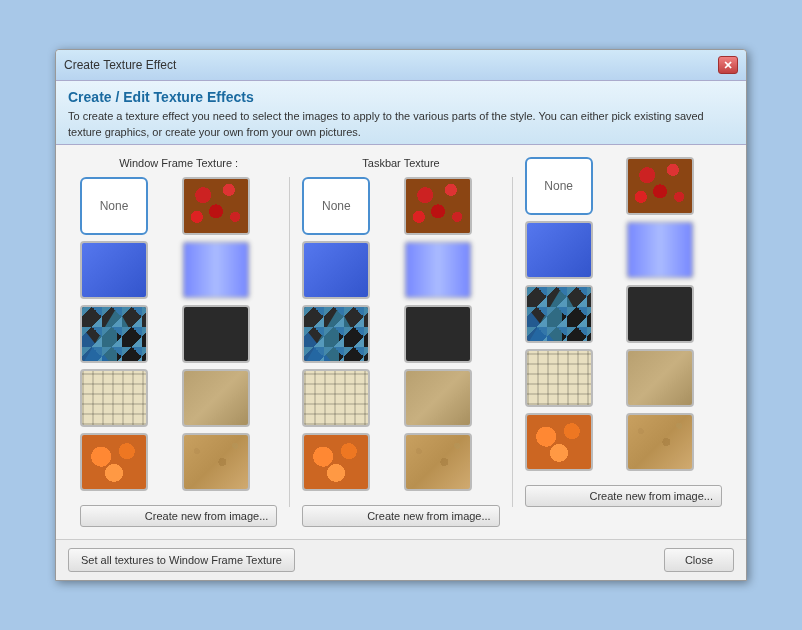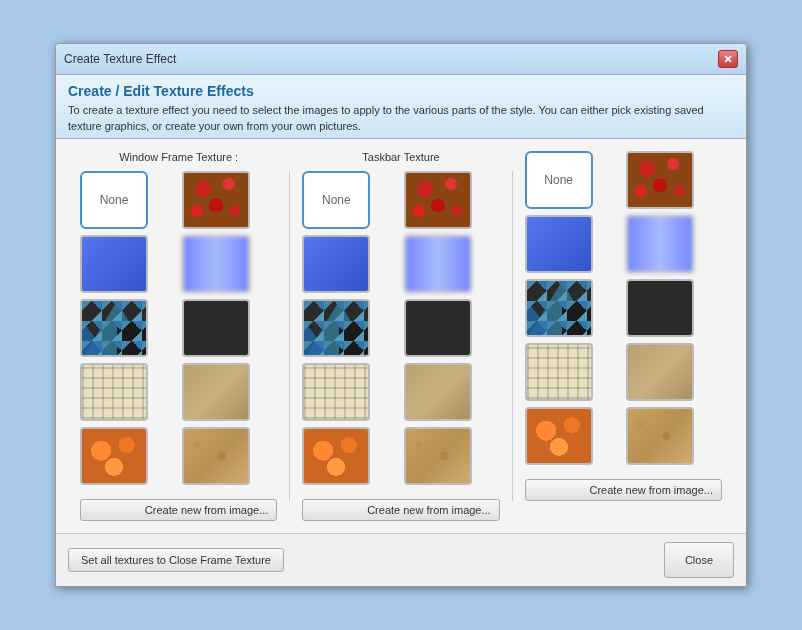--- a/index.html
+++ b/index.html
@@ -212,21 +212,21 @@
     .set-all-btn {
       padding: 5px 12px;
       background: linear-gradient(to bottom, #f8f8f8, #e0e0e0);
       border: 1px solid #aaa;
       border-radius: 3px;
       cursor: pointer;
       font-size: 11px;
       color: #333;
     }
     .close-dialog-btn {
-      padding: 11px 20px;
+      padding: 5px 20px;
       background: linear-gradient(to bottom, #f8f8f8, #e0e0e0);
       border: 1px solid #aaa;
       border-radius: 3px;
       cursor: pointer;
       font-size: 11px;
       color: #333;
     }
   </style>
 </head>
 <body>
@@ -314,16 +314,16 @@
           <div class="texture-thumb tex-orange-floral"></div>
           <div class="texture-thumb tex-cork"></div>
         </div>
         <button class="action-btn">Create new from image...</button>
       </div>
 
     </div>
   </div>
 
   <div class="bottom-bar">
-    <button class="set-all-btn">Set all textures to Close Frame Texture</button>
+    <button class="set-all-btn">Set all textures to Window Frame Texture</button>
     <button class="close-dialog-btn">Close</button>
   </div>
 </div>
 
 </body></html>

